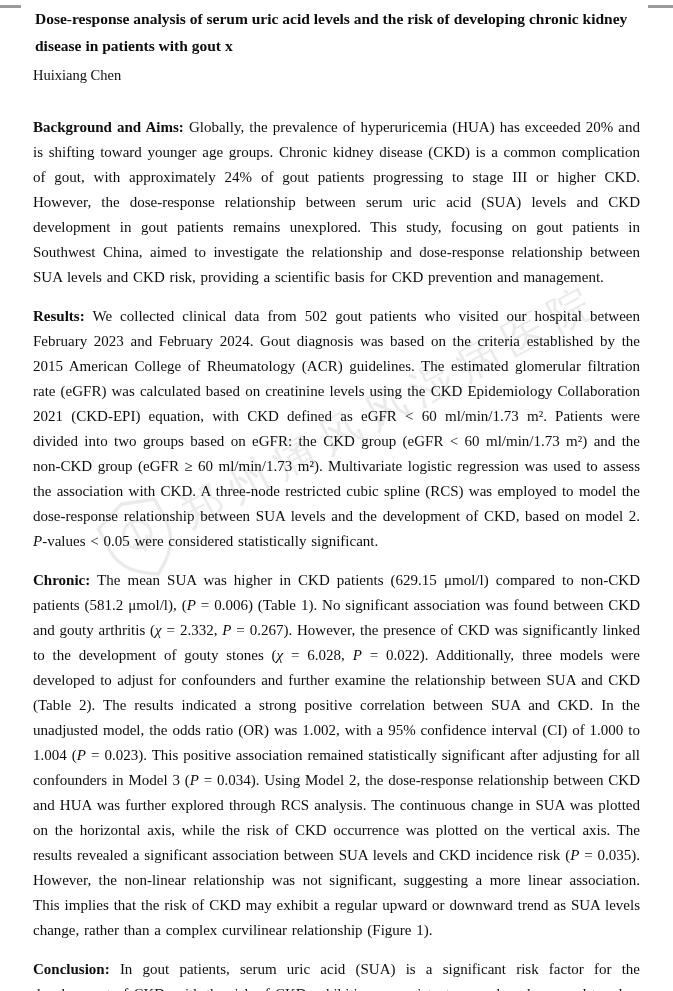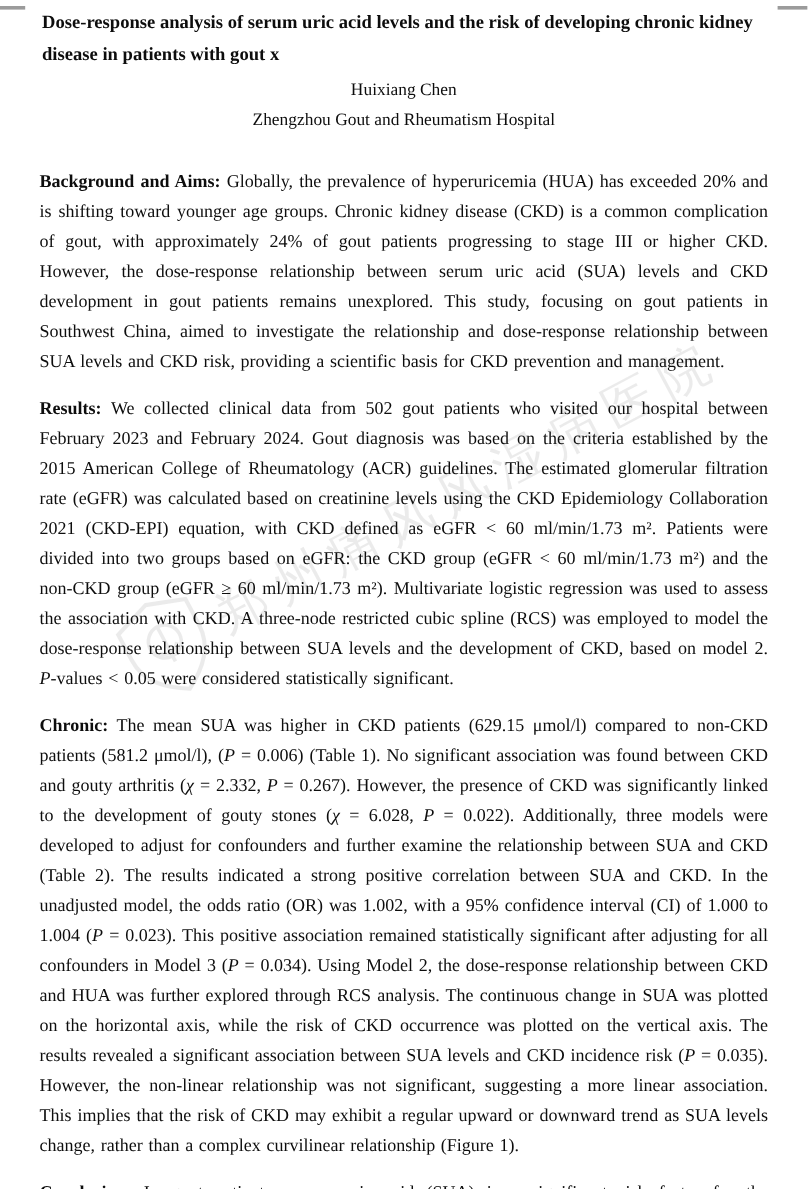--- a/index.html
+++ b/index.html
@@ -35,21 +35,20 @@
   .title {
     margin: 5px 2px 0 2px;
     font-weight: bold;
     font-size: 15.5px;
     line-height: 27px;
     position: relative;
     z-index: 1;
   }
   .author {
     margin-top: 4px;
-    text-align: center;
     font-size: 14.5px;
     line-height: 25px;
     position: relative;
     z-index: 1;
   }
   .affiliation {
     margin-top: 0;
     text-align: center;
     font-size: 14.5px;
     line-height: 25px;
@@ -108,21 +107,20 @@
         <circle cx="42" cy="44" r="16" stroke="#6e6e6e" stroke-width="3.5" fill="none"></circle>
         <path d="M42 28 V66 M32 52 C38 58 46 58 52 50" stroke="#6e6e6e" stroke-width="3.5" fill="none"></path>
       </svg>
     </span>
     <span class="wm-text">郑州痛风风湿病医院</span>
   </div>
 
   <h1 class="title">Dose-response analysis of serum uric acid levels and the risk of developing chronic kidney disease in patients with gout x</h1>
 
   <div class="author">Huixiang Chen</div>
-  <div class="affiliation">Zhengzhou Gout and Rheumatism Hospital</div>
 
   <div class="body-text">
 
     <p class="para first">
       <b>Background and Aims:</b>
       <span class="rich">Globally, the prevalence of hyperuricemia (HUA) has exceeded 20% and is shifting toward younger age groups. Chronic kidney disease (CKD) is a common complication of gout, with approximately 24% of gout patients progressing to stage III or higher CKD. However, the dose-response relationship between serum uric acid (SUA) levels and CKD development in gout patients remains unexplored. This study, focusing on gout patients in Southwest China, aimed to investigate the relationship and dose-response relationship between SUA levels and CKD risk, providing a scientific basis for CKD prevention and management.</span>
     </p>
 
     <p class="para">
       <b>Results:</b>

